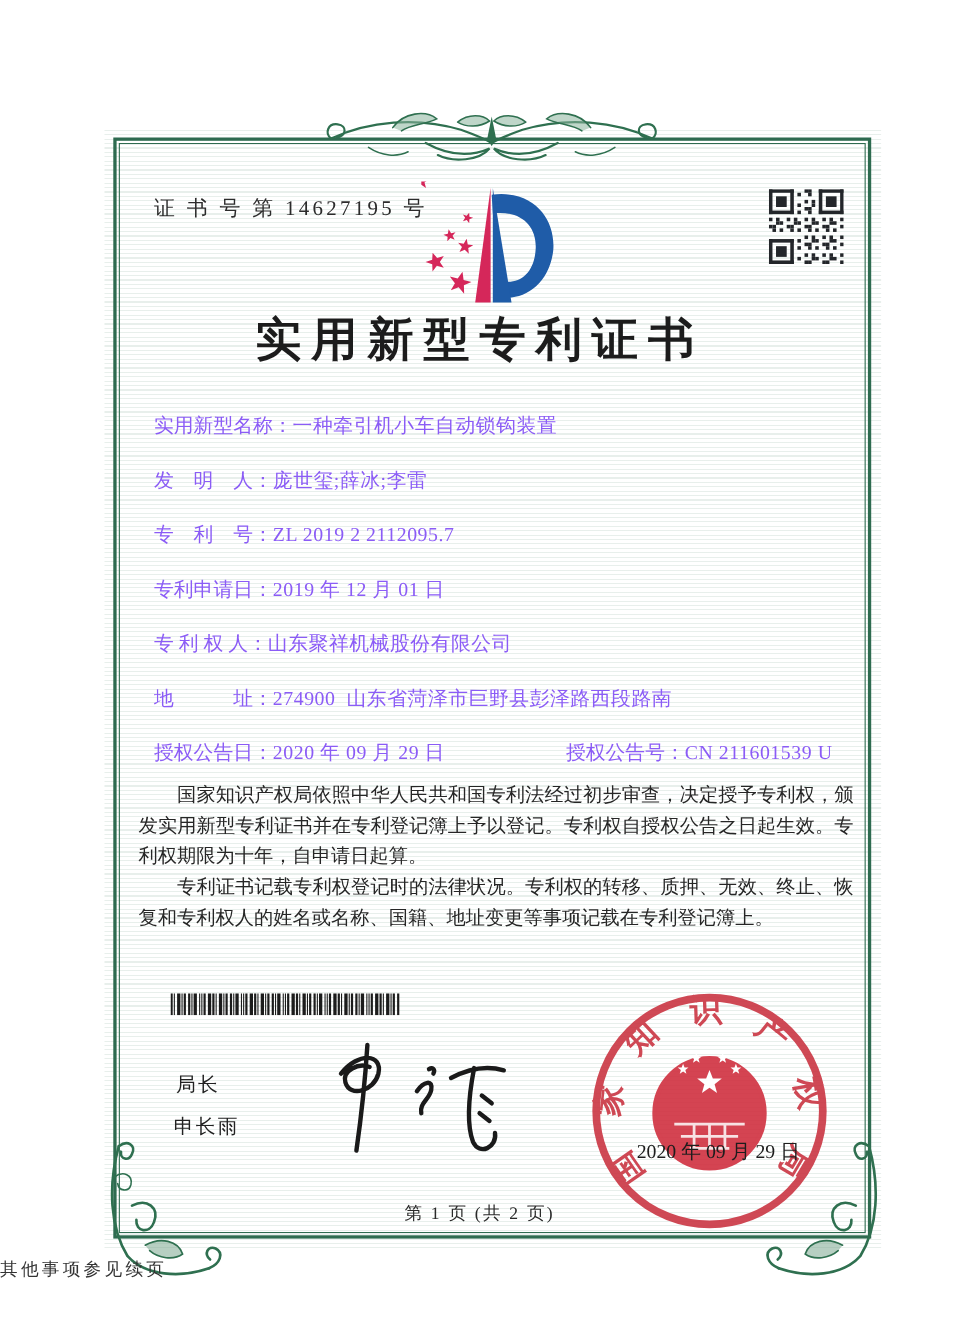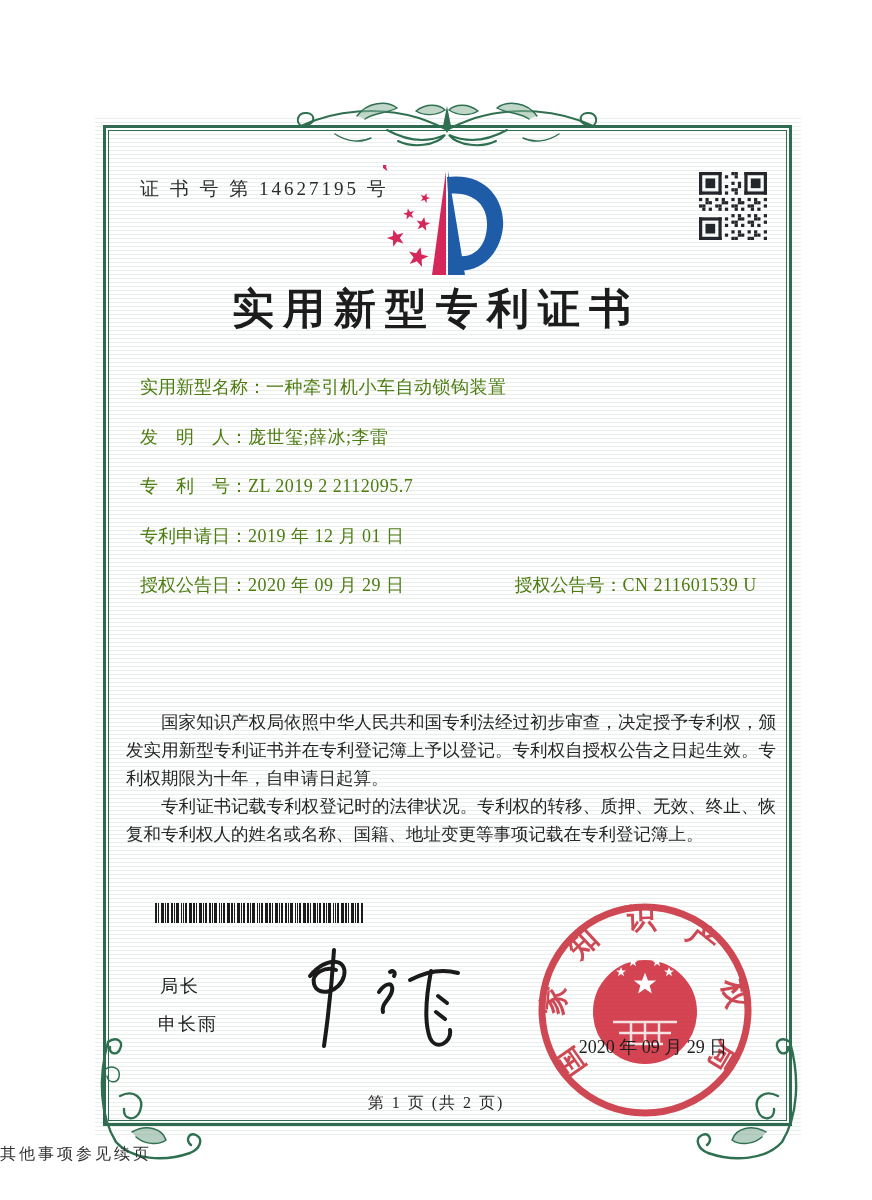--- a/index.html
+++ b/index.html
@@ -24,21 +24,21 @@
   .border-frame::after{
     content:"";position:absolute;inset:2px;border:1px solid #2e6b50;
   }
   .cert-no{
     left:140px;top:176px;font-size:19px;letter-spacing:3px;color:#2b2b2b;
   }
   .title{
     left:0;top:281px;width:100%;text-align:center;font-size:42px;
     font-weight:bold;letter-spacing:9px;color:#1c1c1c;margin:0;
   }
-  .fields{left:140px;top:377px;width:620px;font-size:18px;color:#4d7c0f;}
+  .fields{left:140px;top:377px;width:620px;font-size:18px;color:#8b5cf6;}
   .field-row{display:flex;margin-bottom:28.5px;line-height:21px;}
   .field-label{white-space:pre;flex:0 0 auto;}
   .field-value{white-space:pre;letter-spacing:0.5px;}
   .grant-row{display:flex;line-height:21px;}
   .grant-no-label{margin-left:110px;white-space:pre;}
   .body-text{
     left:126px;top:708px;width:650px;font-size:17.5px;line-height:28px;
     text-align:justify;color:#262626;
   }
   .body-text p{margin:0;text-indent:2em;}
@@ -230,20 +230,28 @@
     <span class="field-value">庞世玺;薛冰;李雷</span>
   </div>
   <div class="field-row">
     <span class="field-label">专　利　号：</span>
     <span class="field-value">ZL 2019 2 2112095.7</span>
   </div>
   <div class="field-row">
     <span class="field-label">专利申请日：</span>
     <span class="field-value">2019 年 12 月 01 日</span>
   </div>
+  <div class="field-row">
+    <span class="field-label">专 利 权 人：</span>
+    <span class="field-value">山东聚祥机械股份有限公司</span>
+  </div>
+  <div class="field-row">
+    <span class="field-label">地　　　址：</span>
+    <span class="field-value">274900  山东省菏泽市巨野县彭泽路西段路南</span>
+  </div>
   <div class="grant-row">
     <span class="field-label">授权公告日：</span>
     <span class="field-value">2020 年 09 月 29 日</span>
     <span class="field-label grant-no-label">授权公告号：</span>
     <span class="field-value">CN 211601539 U</span>
   </div>
 </div>
 
 <div class="abs body-text">
   <p>国家知识产权局依照中华人民共和国专利法经过初步审查，决定授予专利权，颁发实用新型专利证书并在专利登记簿上予以登记。专利权自授权公告之日起生效。专利权期限为十年，自申请日起算。</p>

